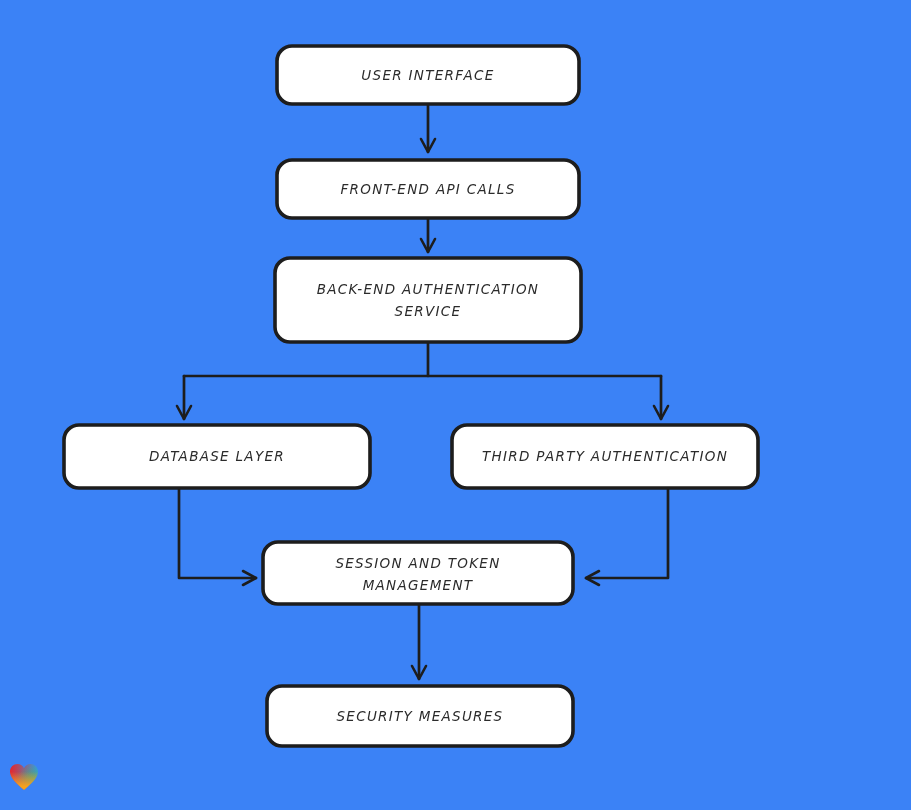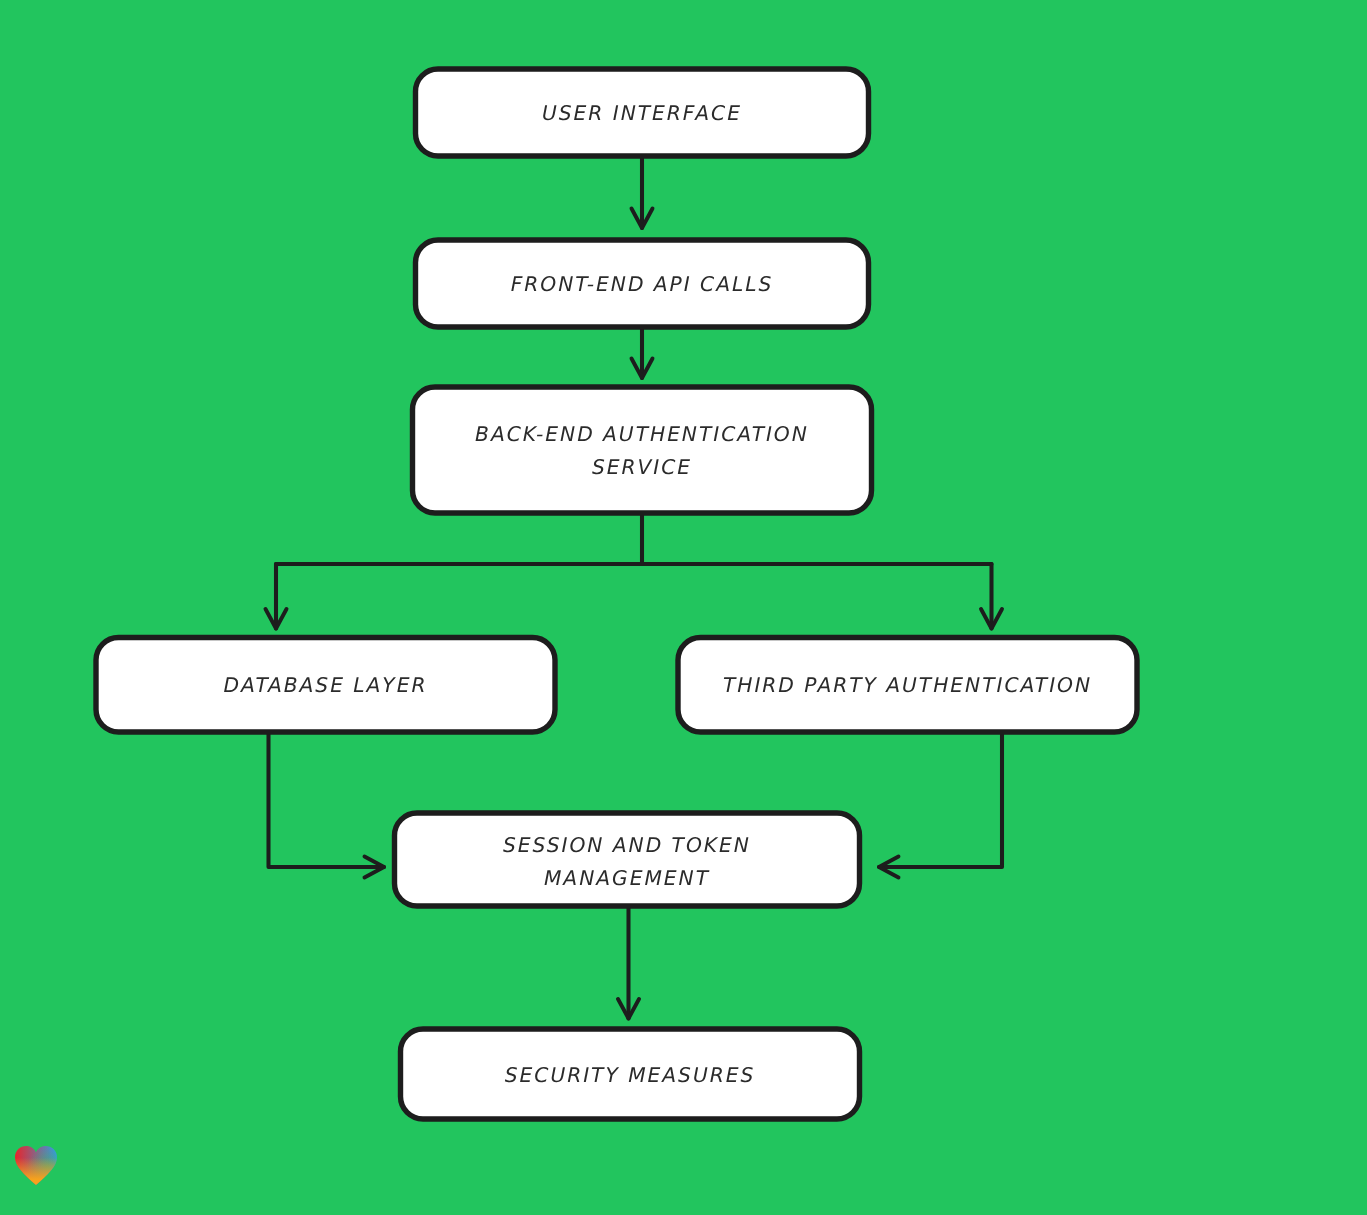--- a/index.html
+++ b/index.html
@@ -5,21 +5,21 @@
   html, body {
     margin: 0;
     padding: 0;
     background: #ffffff;
     font-family: "DejaVu Sans", sans-serif;
   }
   .canvas {
     position: relative;
     width: 911px;
     height: 810px;
-    background: #22c55e;
+    background: #3b82f6;
     overflow: hidden;
   }
   svg.diagram {
     display: block;
     width: 911px;
     height: 810px;
   }
   .node-box {
     fill: #ffffff;
     stroke: #1d1d1d;

